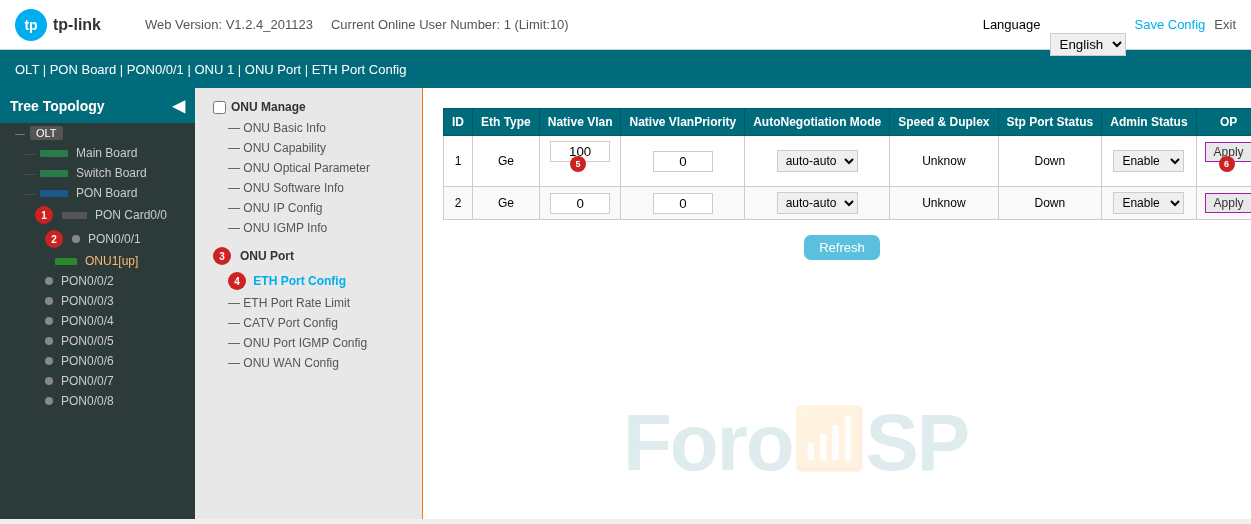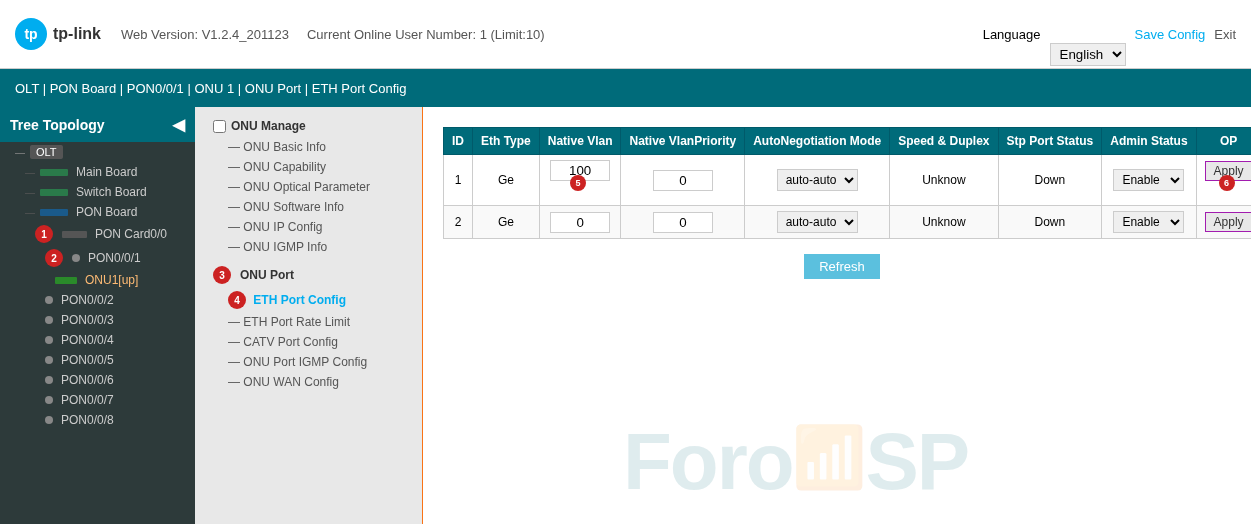--- a/index.html
+++ b/index.html
@@ -1,23 +1,23 @@
 <!DOCTYPE html>
 <html><head>
   <meta charset="utf-8">
   <style>
     * { margin: 0; padding: 0; box-sizing: border-box; }
     body { font-family: Arial, sans-serif; font-size: 12px; background: #f0f0f0; width: 1251px; height: 524px; overflow: hidden; }
 
     
     .header {
       display: flex; align-items: center; background: #fff; border-bottom: 1px solid #ccc;
-      height: 69px; padding: 0 15px; gap: 20px;
-    }
-    .header-info { flex: 1; font-size: 13px; color: #555; }
+      height: 50px; padding: 0 15px; gap: 20px;
+    }
+    .header-info { flex: 1; font-size: 13px; color: #555; margin-left: 24px; }
     .header-right { display: flex; align-items: center; gap: 9px; font-size: 13px; }
     .header-right select { padding: 2px 5px; border: 1px solid #ccc; margin-top: 40px; }
     .save-config { color: #00adef; cursor: pointer; text-decoration: none; }
 
     
     .breadcrumb {
       background: #006b7a; color: #fff; padding: 0 15px;
       height: 38px; display: flex; align-items: center; font-size: 13px;
     }
 
@@ -62,21 +62,21 @@
     table { border-collapse: collapse; width: 100%; font-size: 12px; }
     th { background: #006b7a; color: #fff; padding: 6px 8px; border: 1px solid #005a6a; text-align: center; white-space: nowrap; }
     td { padding: 5px 8px; border: 1px solid #ccc; text-align: center; background: #fff; }
     tr:nth-child(even) td { background: #f9f9f9; }
     td input[type="text"] { width: 60px; border: 1px solid #ccc; padding: 2px 4px; text-align: center; }
     td select { border: 1px solid #ccc; padding: 2px 4px; font-size: 12px; }
     .apply-btn { background: #e8e8e8; border: 1px solid #a21caf; padding: 2px 8px; cursor: pointer; font-size: 12px; color: #333; }
 
     .refresh-btn {
       background: #5bc0de; color: #fff; border: none; padding: 5px 15px;
-      cursor: pointer; font-size: 13px; border-radius: 0; margin-left: 10px;
+      cursor: pointer; font-size: 13px; border-radius: 7px; margin-left: 10px;
     }
 
     .tp-link-logo {
       display: flex; align-items: center; gap: 6px;
     }
     .tp-circle {
       width: 32px; height: 32px; background: #00adef; border-radius: 50%;
       display: flex; align-items: center; justify-content: center; color: #fff; font-size: 14px; font-weight: bold;
     }
   </style>

